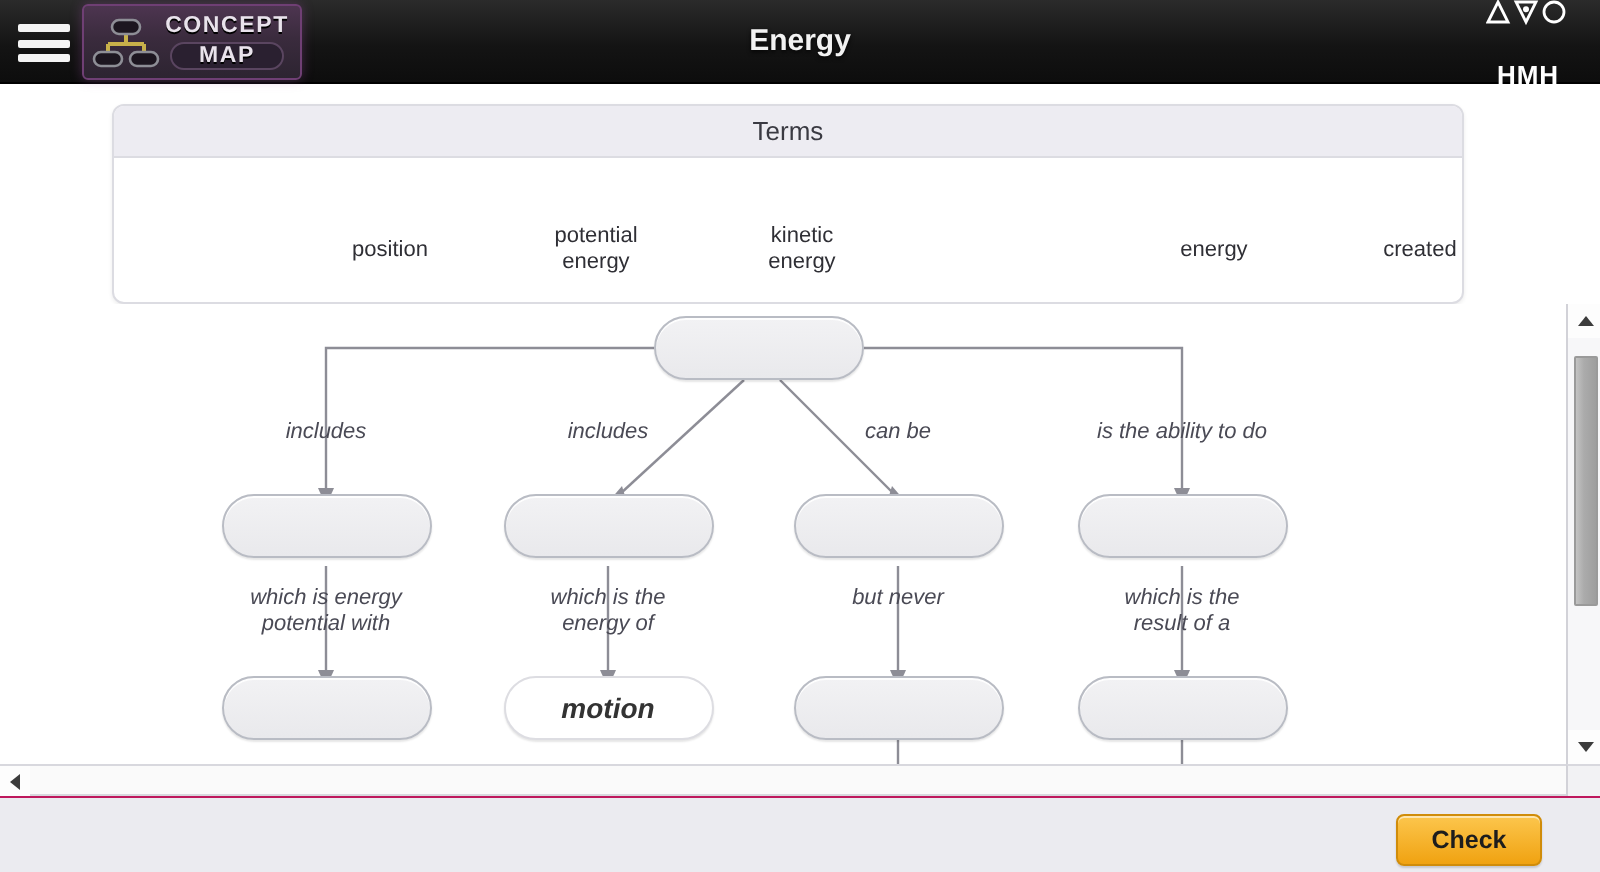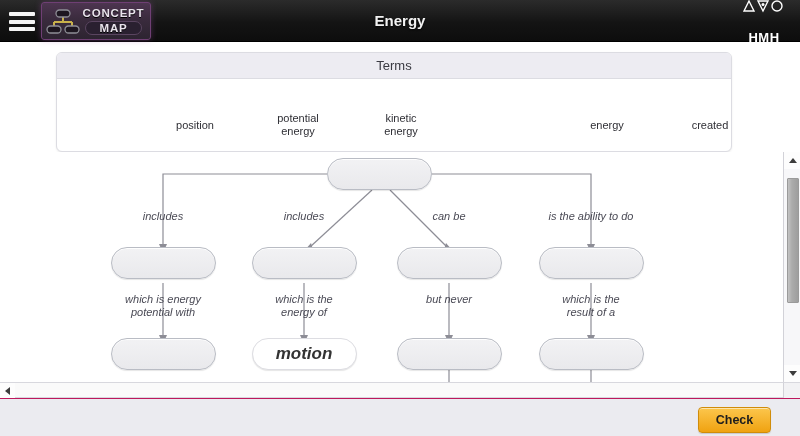--- a/index.html
+++ b/index.html
@@ -83,21 +83,21 @@
   }
   .canvas svg { position:absolute; left:0; top:0; }
 
   .node {
     position:absolute;
     border:1px solid #b9bcc4;
     border-radius:17px;
     background: linear-gradient(180deg,#f2f2f4 0%, #e9e9ec 100%);
     box-shadow: 0 1px 1px rgba(0,0,0,.10), inset 0 1px 0 rgba(255,255,255,.9);
     display:flex; align-items:center; justify-content:center;
-    font-size:17px; color:#222; cursor:pointer;
+    font-size:14px; color:#222; cursor:pointer;
   }
   .node.filled {
     background:#ffffff;
     border:1px solid #dddde2;
     font-weight:bold;
     color:#333;
   }
   .edge-label {
     position:absolute; text-align:center; font-size:11px; color:#4a4a55;
     line-height:13px; user-select:none;

